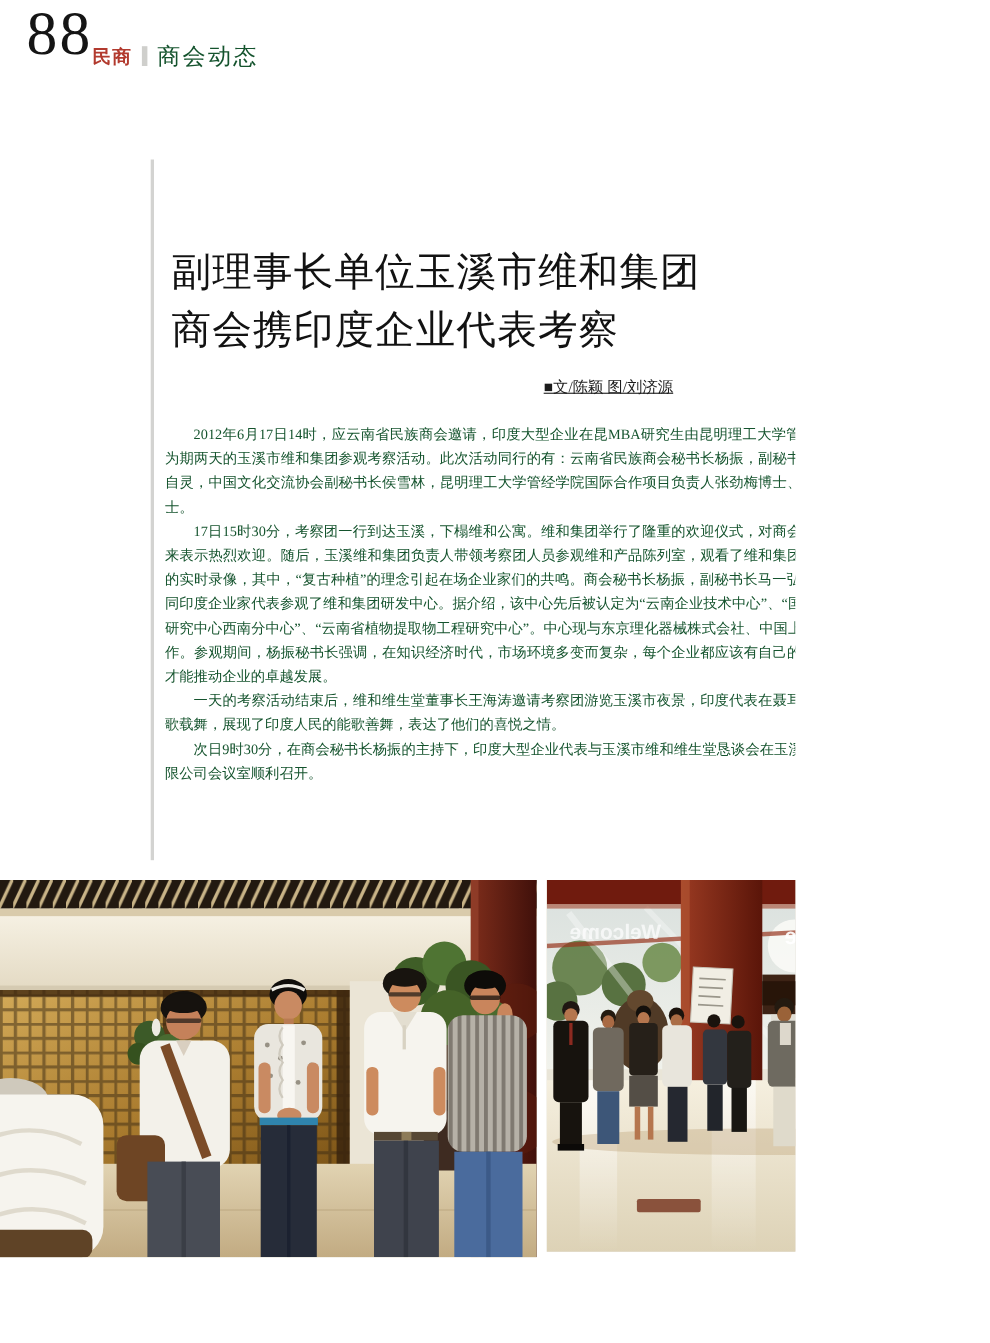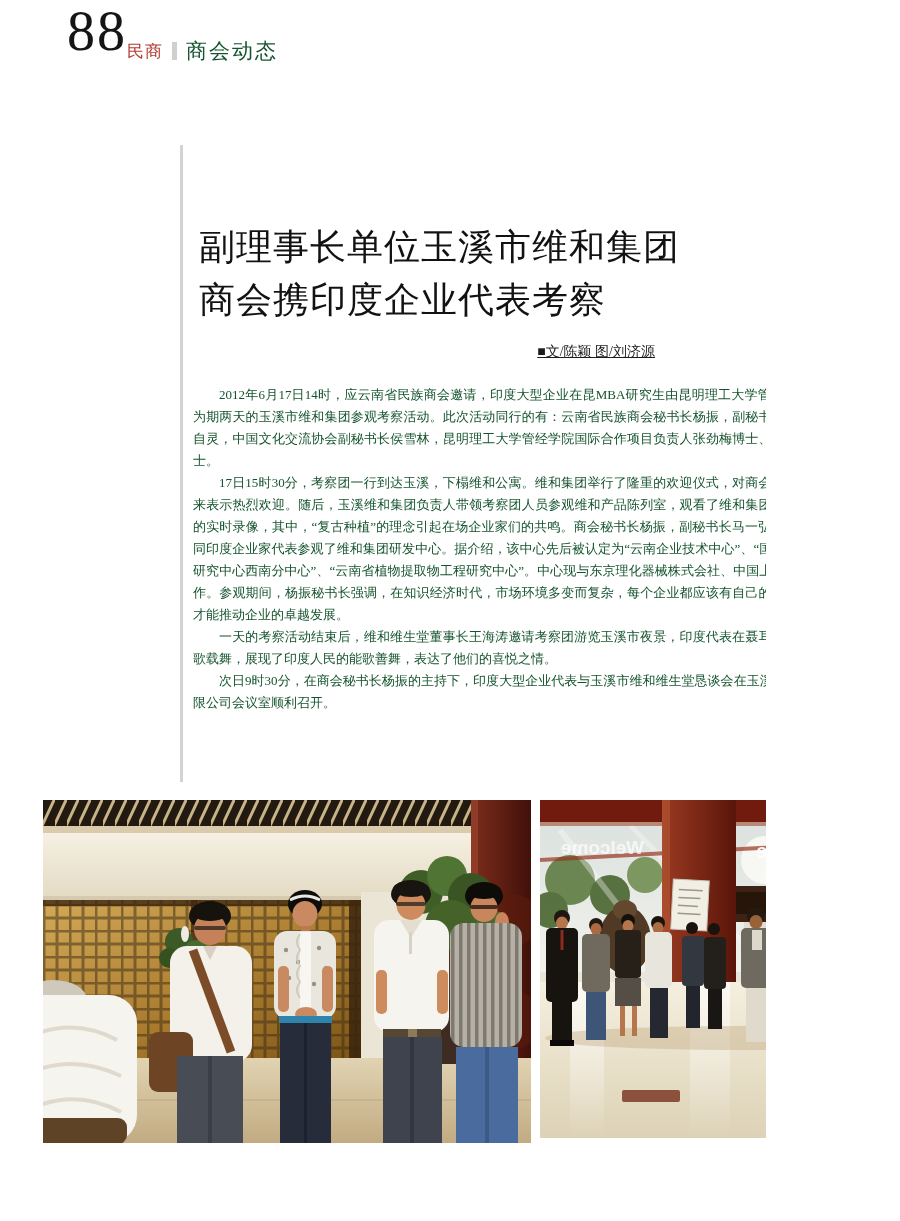--- a/index.html
+++ b/index.html
@@ -1,23 +1,23 @@
 <!DOCTYPE html>
 <html lang="zh"><head>
 <meta charset="utf-8">
 <style>
   html,body{margin:0;padding:0;background:#ffffff;}
   .page{
     position:relative;width:723px;height:1221px;background:#ffffff;overflow:hidden;
-    font-family:"Liberation Serif","DejaVu Serif",serif;color:#222;margin-left:43px;
+    font-family:"Liberation Serif","DejaVu Serif",serif;color:#222;
   }
   
   .page-number{position:absolute;left:24px;top:0px;font-size:56px;line-height:62px;color:#151515;letter-spacing:2px;}
   .mag-line{position:absolute;left:84px;top:37px;display:flex;align-items:center;gap:9px;}
-  .mag-name{color:#b23a2e;font-size:17px;font-weight:400;letter-spacing:1px;}
+  .mag-name{color:#b23a2e;font-size:17px;font-weight:700;letter-spacing:1px;}
   .mag-divider{width:5px;height:18px;background:#cfcfcc;}
   .mag-section{color:#14532d;font-size:21px;letter-spacing:2px;}
   
   .title-rule{position:absolute;left:137px;top:145px;width:3px;height:637px;background:#d3d3d1;}
   .article-title{position:absolute;left:156px;top:221px;font-size:36px;line-height:53px;color:#121212;letter-spacing:1px;white-space:nowrap;}
   .article-byline{position:absolute;left:156px;top:343px;width:456px;text-align:right;font-size:14px;color:#1c1c1c;text-decoration:underline;}
   .article-body{position:absolute;left:150px;top:384px;width:710px;font-size:13px;line-height:22px;color:#14532d;text-align:justify;}
   .article-body p{margin:0;text-indent:2em;}
   
   figure{margin:0;}

